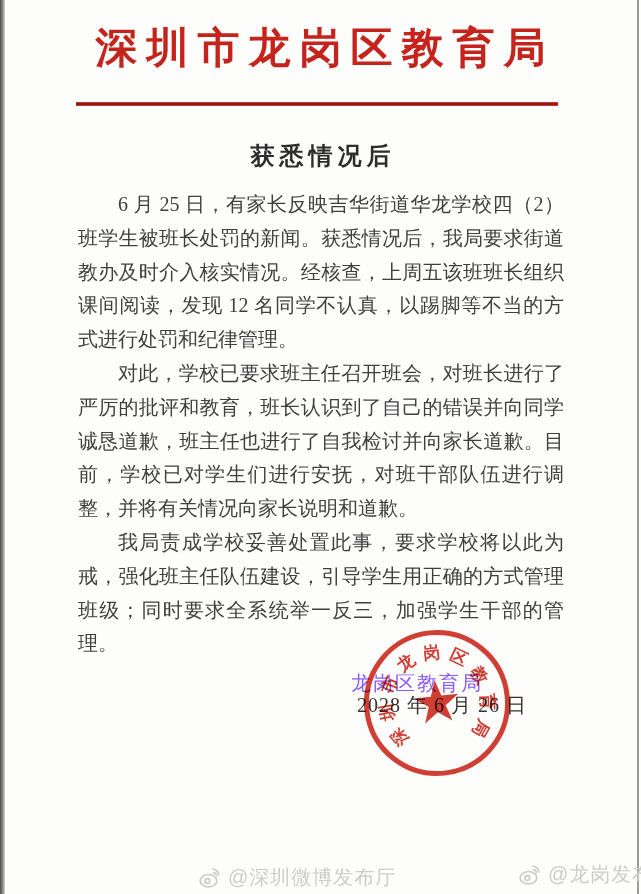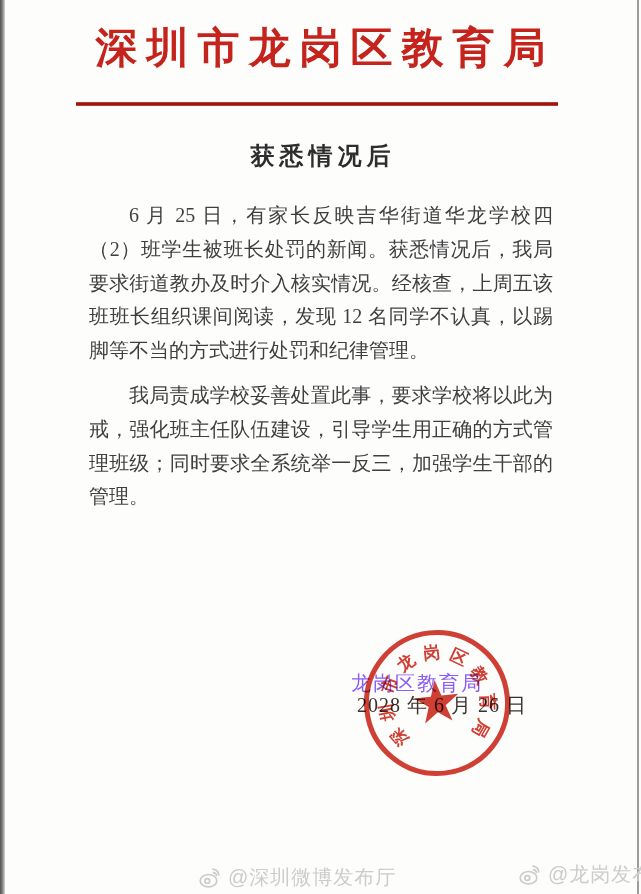--- a/index.html
+++ b/index.html
@@ -44,21 +44,21 @@
     color:#2d2d2d;
     font-family:"Liberation Sans","DejaVu Sans",sans-serif;
   }
   
   .doc-body{
     position:absolute;left:78px;top:188px;width:486px;
     font-size:20px;line-height:33.8px;
     color:var(--body-text,#3f3f3f);
     text-align:justify;
   }
-  .doc-body p{margin:11px;text-indent:2em;}
+  .doc-body p{margin:0;text-indent:2em;}
   
   .sig-name{
     position:absolute;left:351px;top:662px;
     font-size:20px;letter-spacing:2px;color:#8b5cf6;
     white-space:nowrap;
     margin-top:8px;
   }
   .sig-date{
     position:absolute;left:357px;top:692px;
     font-size:20px;letter-spacing:1px;color:#38322e;
@@ -113,20 +113,21 @@
   <div class="edge-right"></div>
 
   <div class="org-name">深圳市龙岗区教育局</div>
 
   <div class="red-rule"></div>
 
   <div class="doc-title">获悉情况后</div>
 
   <div class="doc-body">
     <p>6 月 25 日，有家长反映吉华街道华龙学校四（2）班学生被班长处罚的新闻。获悉情况后，我局要求街道教办及时介入核实情况。经核查，上周五该班班长组织课间阅读，发现 12 名同学不认真，以踢脚等不当的方式进行处罚和纪律管理。</p>
+    <p>对此，学校已要求班主任召开班会，对班长进行了严厉的批评和教育，班长认识到了自己的错误并向同学诚恳道歉，班主任也进行了自我检讨并向家长道歉。目前，学校已对学生们进行安抚，对班干部队伍进行调整，并将有关情况向家长说明和道歉。</p>
     <p>我局责成学校妥善处置此事，要求学校将以此为戒，强化班主任队伍建设，引导学生用正确的方式管理班级；同时要求全系统举一反三，加强学生干部的管理。</p>
   </div>
 
   <div class="sig-name">龙岗区教育局</div>
   <div class="sig-date">2028 年 6 月 26 日</div>
 
   <div class="seal">
     <div class="seal-ring"></div>
     <div class="seal-arc">
         <span style="transform: rotate(-126deg) translateY(-51px);">深</span>

